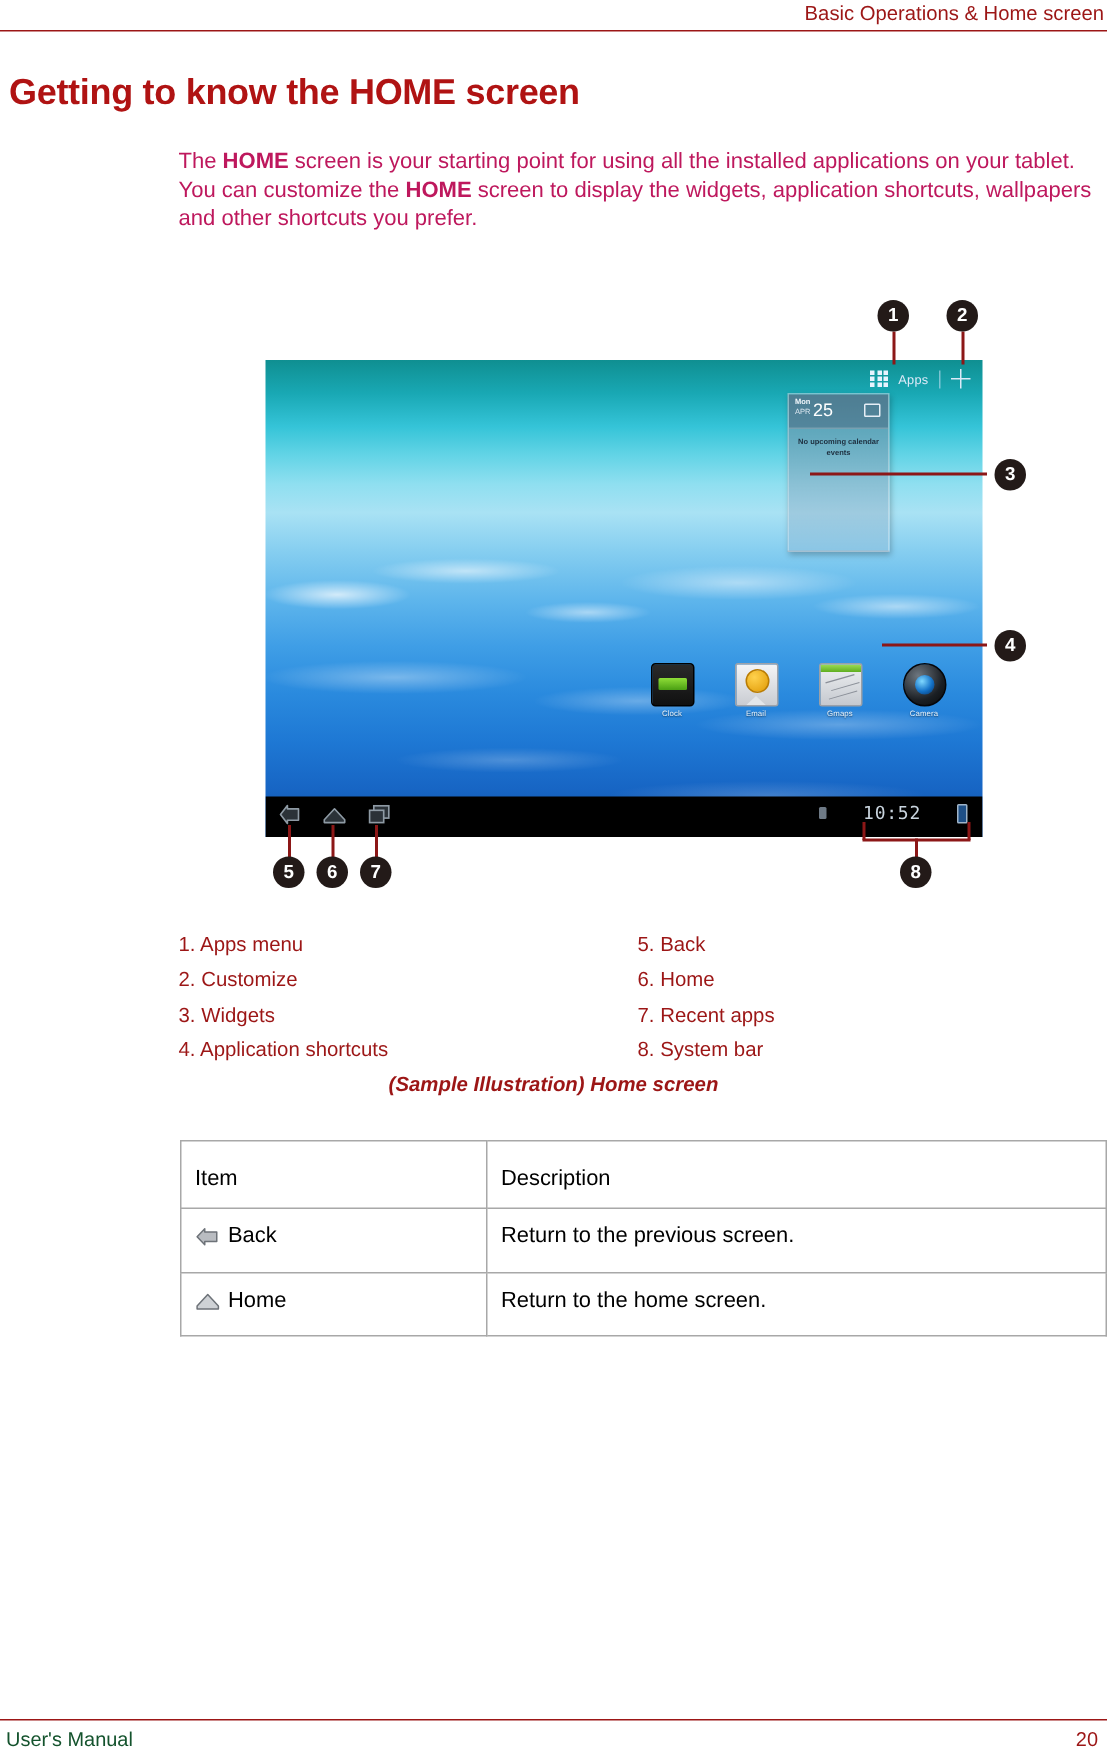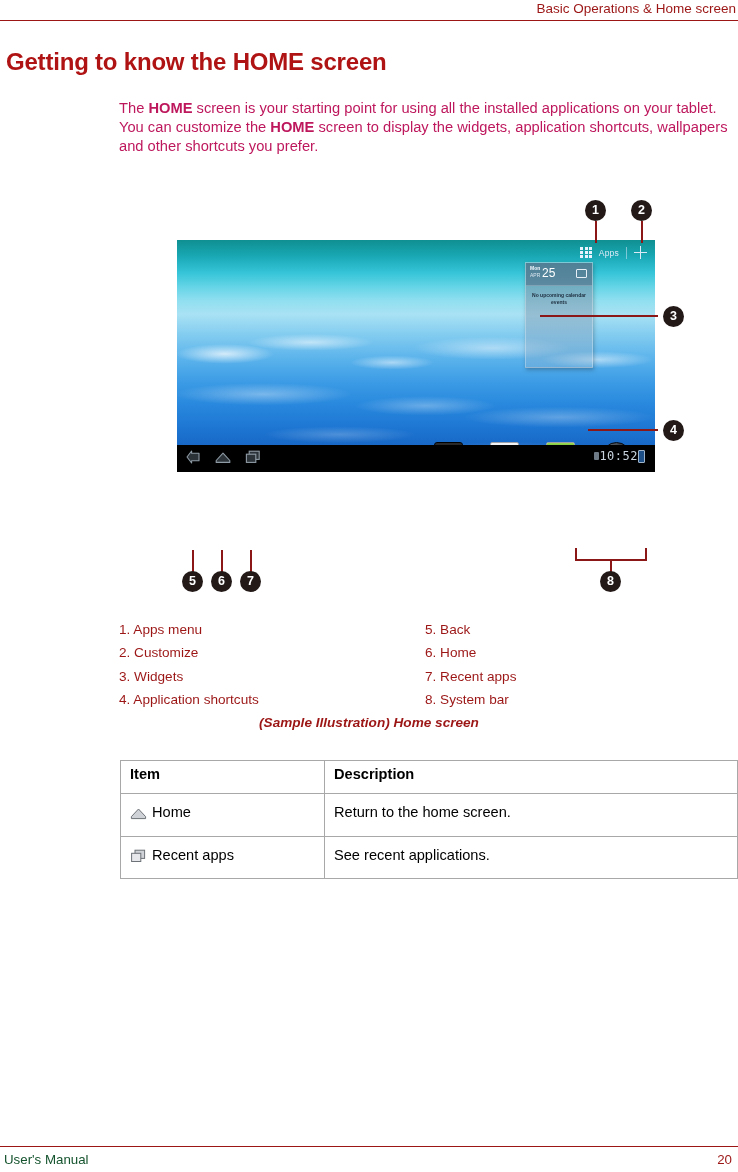--- a/index.html
+++ b/index.html
@@ -69,21 +69,21 @@
     left: 0; top: 190px;
     width: 738px;
     height: 420px;
   }
 
   .tablet-screen {
     position: absolute;
     left: 177px;
     top: 50px;
     width: 478px;
-    height: 232px;
+    height: 318px;
     overflow: hidden;
     background: linear-gradient(to bottom,
         #0f8f91 0%,
         #19a8b4 7%,
         #35c4d8 14%,
         #63d4e6 20%,
         #8fdff0 26%,
         #a9e2f4 32%,
         #86cef0 40%,
         #5fb6ec 50%,
@@ -336,21 +336,21 @@
   .nav-back {
     width: 15px; height: 14px;
     position: relative;
   }
   .nav-back svg, .nav-home svg, .nav-recent svg { display: block; }
   .sysbar-status {
     position: absolute;
     right: 10px; top: 4px;
     display: flex;
     align-items: center;
-    gap: 0;
+    gap: 24px;
   }
   .st-dot {
     width: 5px; height: 8px;
     background: #6e7a86;
     border-radius: 1px;
   }
   .st-clock {
     font-family: "DejaVu Sans Mono", monospace;
     font-size: 12px;
     color: #c9d4de;
@@ -418,22 +418,22 @@
   table.spec td, table.spec th {
     border: 1px solid #a8a8a8;
     padding: 9px 9px 10px 9px;
     text-align: left;
     vertical-align: top;
     line-height: 19.3px;
     color: #000;
     font-weight: normal;
   }
   table.spec th {
-    font-weight: bold;
-    padding-top: 4px;
+    font-weight: normal;
+    padding-top: 16px;
     padding-bottom: 9px;
   }
   table.spec td:first-child, table.spec th:first-child { width: 185px; }
 
   .cell-ico {
     display: inline-block;
     vertical-align: -3px;
     margin-right: 5px;
   }
 
@@ -599,35 +599,34 @@
     <tr>
       <th>Item</th>
       <th>Description</th>
     </tr>
   </thead>
   <tbody>
     <tr>
       <td>
         <span class="cell-ico">
           <svg width="17" height="13" viewBox="0 0 17 13">
+            <path d="M14.5 3.3 L6.5 3.3 L6.5 1.2 L1.4 6.5 L6.5 11.8 L6.5 9.7 L14.5 9.7 Z" fill="#b9bcc1" stroke="#6d7278" stroke-width="1" stroke-linejoin="round"></path>
+          </svg>
+        </span><span>Back</span>
+      </td>
+      <td>Return to the previous screen.</td>
+    </tr>
+    <tr>
+      <td>
+        <span class="cell-ico">
+          <svg width="17" height="13" viewBox="0 0 17 13">
             <path d="M1.4 9.6 L8.5 2.0 L15.6 9.6 L15.6 11.6 L1.4 11.6 Z" fill="#cfd2d6" stroke="#6d7278" stroke-width="1" stroke-linejoin="round"></path>
           </svg>
         </span><span>Home</span>
       </td>
       <td>Return to the home screen.</td>
     </tr>
-    <tr>
-      <td>
-        <span class="cell-ico">
-          <svg width="17" height="14" viewBox="0 0 17 14">
-            <rect x="5" y="1.2" width="9.6" height="8.2" fill="#cfd2d6" stroke="#6d7278" stroke-width="1"></rect>
-            <rect x="1.6" y="4.3" width="9.2" height="8.2" fill="#e6e8eb" stroke="#6d7278" stroke-width="1"></rect>
-          </svg>
-        </span><span>Recent apps</span>
-      </td>
-      <td>See recent applications.</td>
-    </tr>
   </tbody>
 </table>
 
 <div class="footer-rule"></div>
 <div class="footer-left">User's Manual</div>
 <div class="footer-right">20</div>
 
 </body></html>

